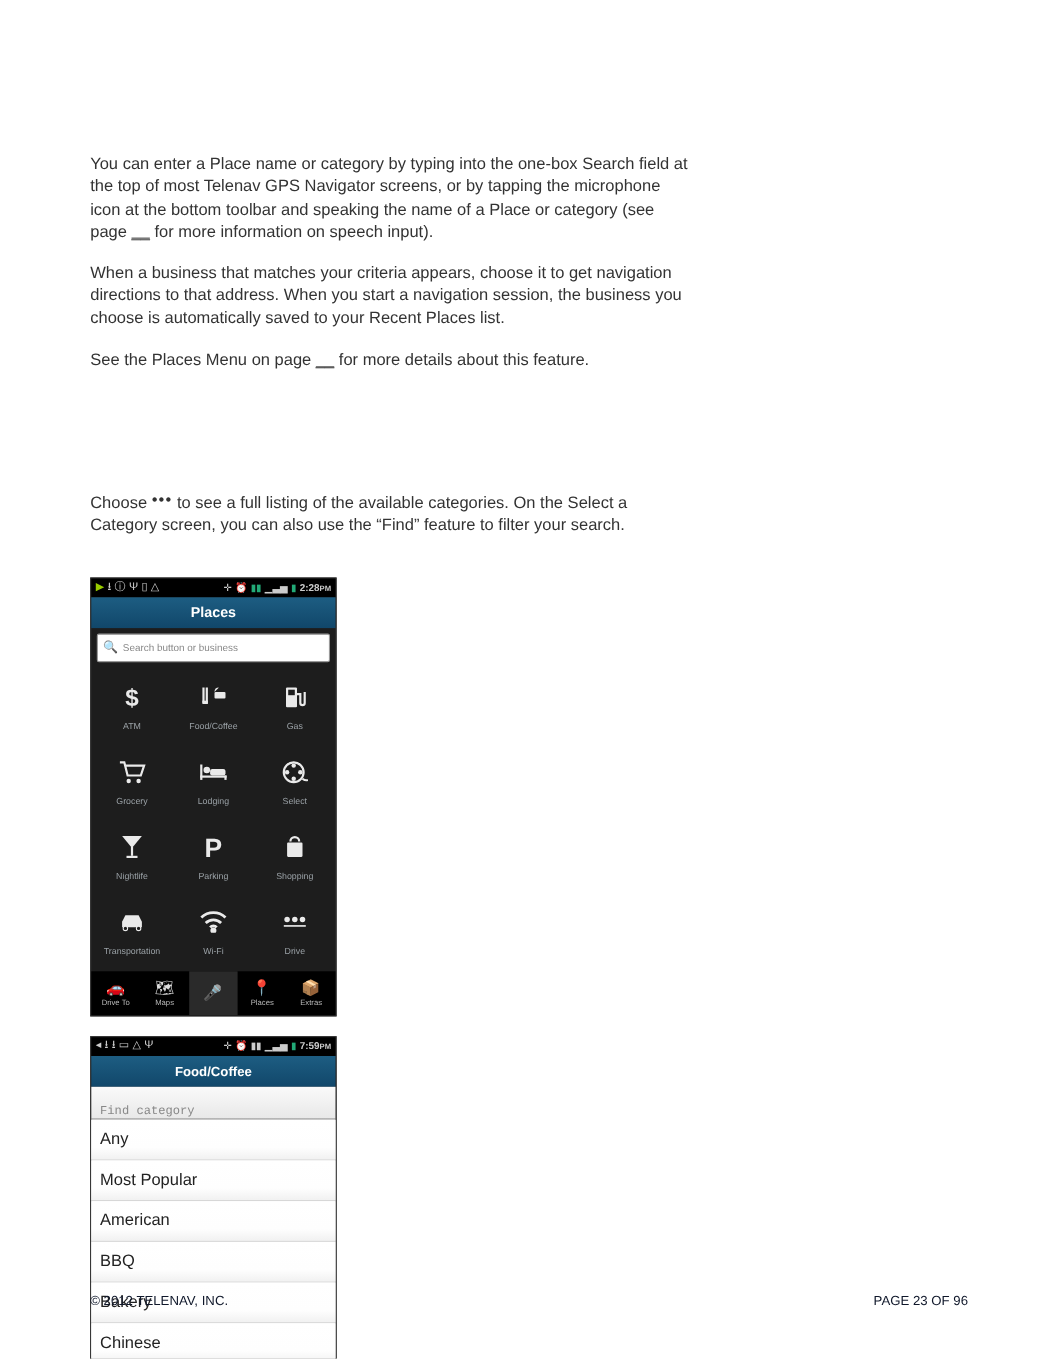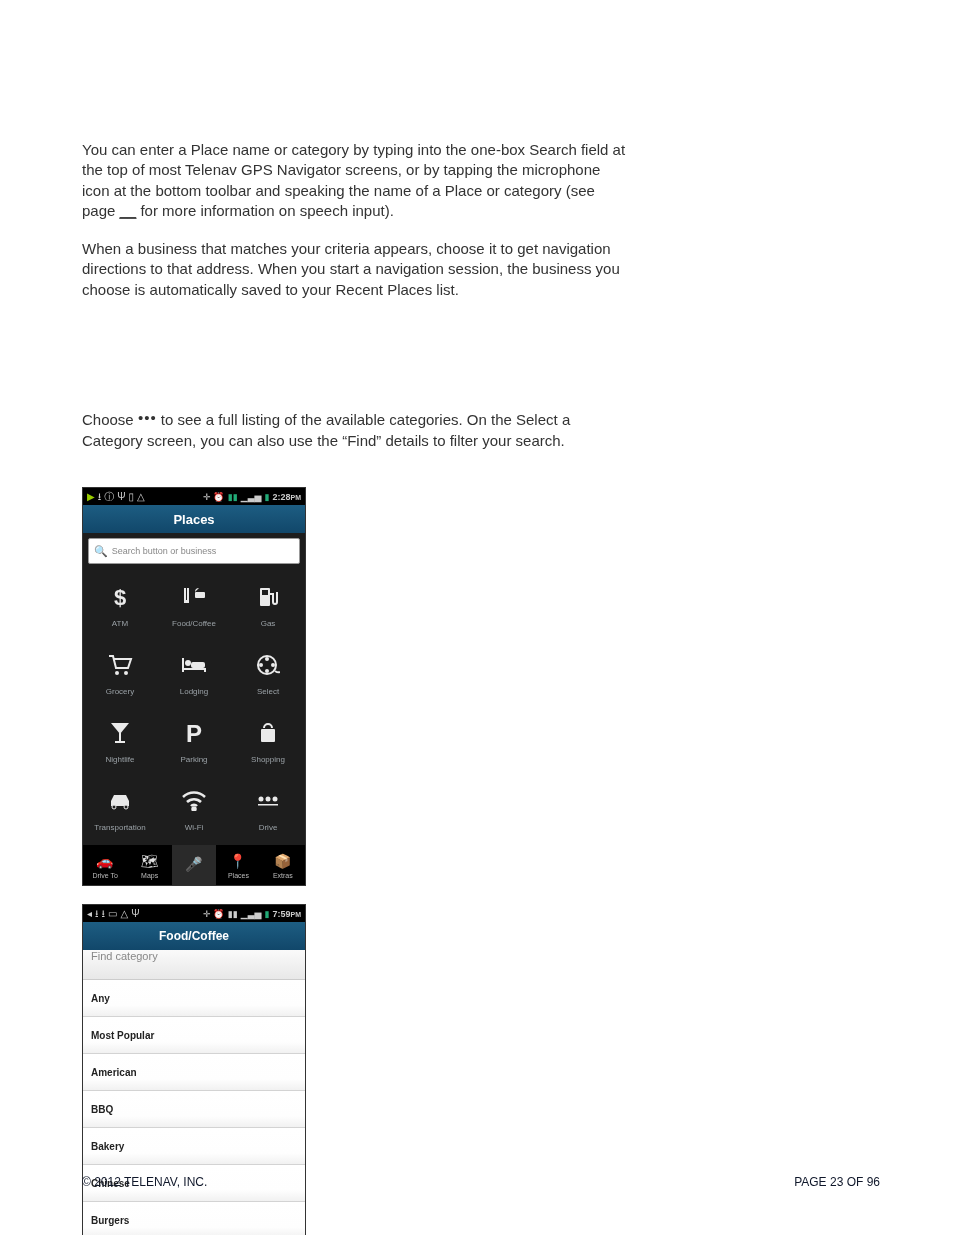--- a/index.html
+++ b/index.html
@@ -129,57 +129,61 @@
   .bb-item .bb-ic { font-size: 14px; color:#ddd; height:18px; display:flex;align-items:center;justify-content:center; }
   .bb-item.highlight { background: #2a2a2a; }
   .bb-item.highlight .bb-ic { color:#c0e3ff; }
 
   
   .phone2 .phone-title { font-size: 12px; }
   .find-row {
     height: 30px;
     background: linear-gradient(#fafafa,#e8e8e8);
     display: flex;
-    align-items: flex-start;
+    align-items: flex-end;
     padding: 0 8px;
     color: #888;
     font-size: 11px;
     border-bottom: 1px solid #ccc;
+    font-family: Liberation Mono, monospace;
   }
   .cat-list { background: #fff; }
   .cat-item {
     height: 37px;
     display: flex;
     align-items: center;
     padding: 0 8px;
     color: #222;
-    font-weight: bold;
-    font-size: 10px;
+    font-weight: normal;
+    font-size: 15px;
     border-bottom: 1px solid #d3d3d3;
     background: linear-gradient(#ffffff 0%, #fefefe 70%, #f1f1f1 100%);
   }
 </style>
 </head>
 <body>
 
 <div class="page">
   <div class="left-col">
     <p>
       <span>You can enter a Place name or category by typing into the one-box Search field at the top of most Telenav GPS Navigator screens, or by tapping the microphone icon at the bottom toolbar and speaking the name of a Place or category (see page </span><span class="blank">__</span><span> for more information on speech input).</span>
     </p>
     <p>When a business that matches your criteria appears, choose it to get navigation directions to that address. When you start a navigation session, the business you choose is automatically saved to your Recent Places list.</p>
+    <p>
+      <span>See the Places Menu on page </span><span class="blank">__</span><span> for more details about this feature.</span>
+    </p>
 
     <div style="height:92px"></div>
 
     <p>
       <span>Choose </span>
       <span class="more-iconbox" style="display:inline-flex;vertical-align:middle;">
           <span class="dots">•••</span>
         </span>
-      <span> to see a full listing of the available categories. On the Select a Category screen, you can also use the “Find” details to filter your search.</span>
+      <span> to see a full listing of the available categories. On the Select a Category screen, you can also use the “Find” feature to filter your search.</span>
     </p>
   </div>
 
   <div class="right-col">
 
     <div class="phone">
       <div class="statusbar">
         <div class="sb-icons">
           <span style="color:#9c0">▶</span>
           <span>⭳</span>

